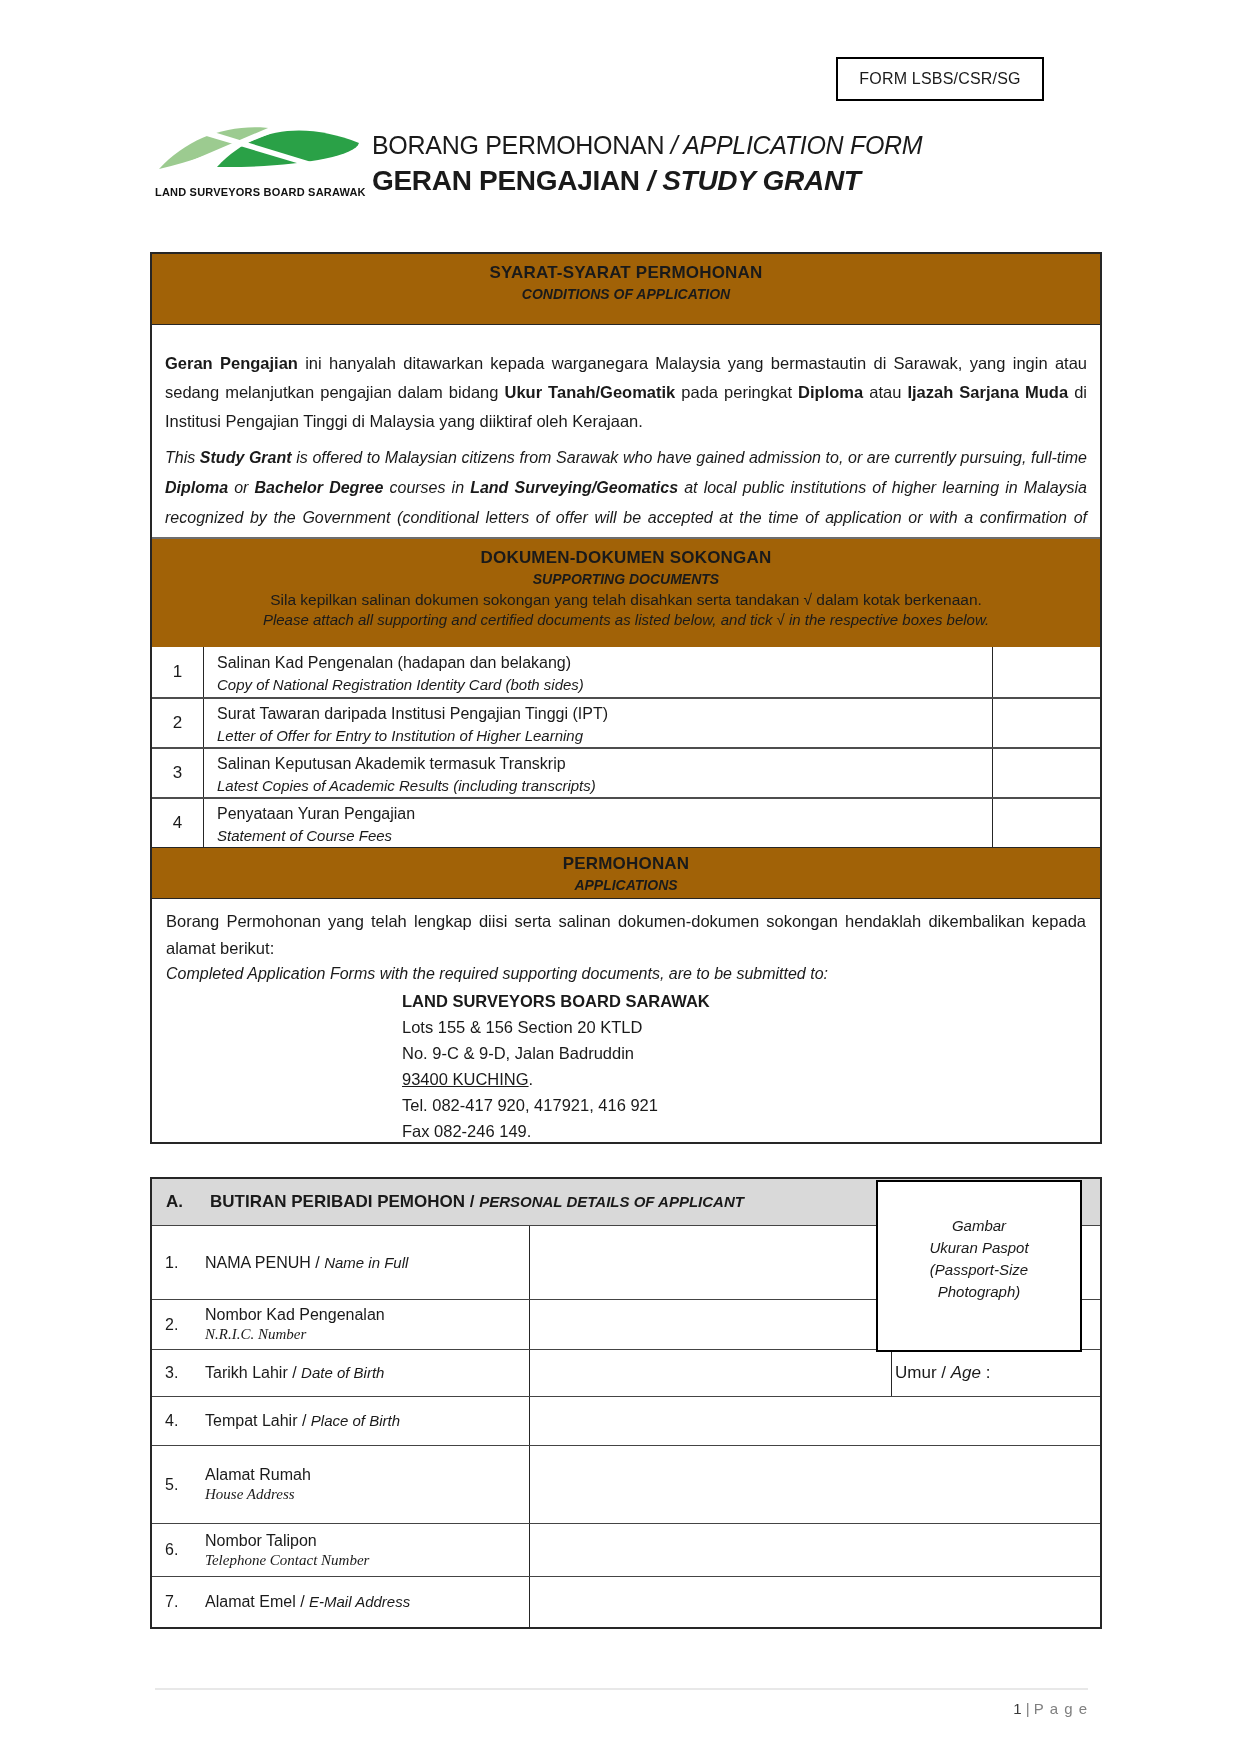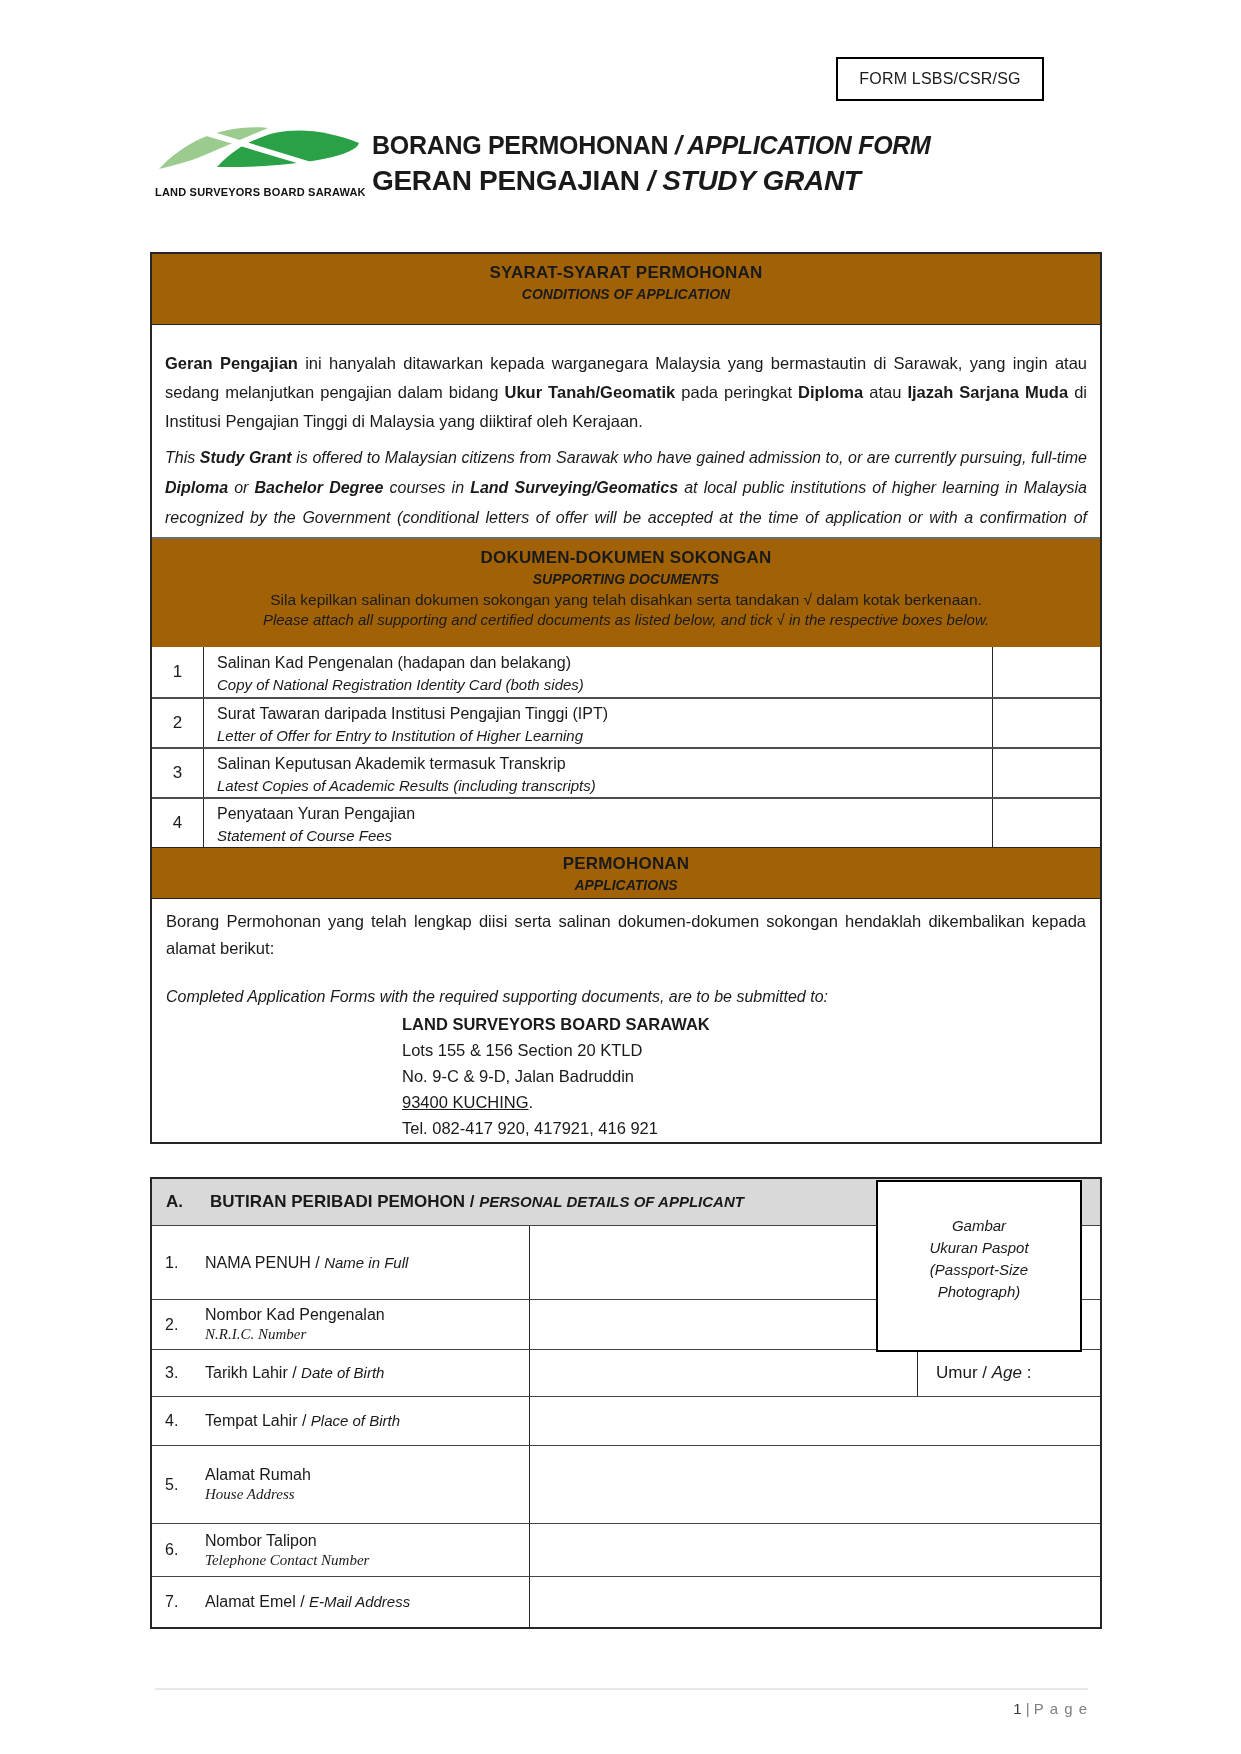--- a/index.html
+++ b/index.html
@@ -20,21 +20,21 @@
 
   
   .logo { position:absolute; left:155px; top:116px; width:212px; }
   .logo-caption {
     margin-top:2px; font-size:11px; font-weight:700; letter-spacing:0.2px;
     white-space:nowrap; color:#111;
   }
 
   
   .doc-title { position:absolute; left:372px; top:131px; white-space:nowrap; }
-  .doc-title .l1 { font-size:25px; font-weight:700; letter-spacing:-0.3px; }
+  .doc-title .l1 { font-size:25px; font-weight:400; letter-spacing:-0.3px; }
   .doc-title .l2 { font-size:28px; font-weight:700; letter-spacing:-0.3px; margin-top:5px; }
 
   
   .cond-table {
     position:absolute; left:150px; top:252px; width:952px;
     border:2px solid #262626; background:#fff;
   }
   .band { background:#a16207; text-align:center; padding:9px 8px 8px 8px; }
   .band .t-ms { font-size:17px; font-weight:700; letter-spacing:0.2px; }
   .band .t-en { font-size:14px; font-weight:700; font-style:italic; margin-top:3px; }
@@ -51,21 +51,21 @@
   .doc-row { display:grid; grid-template-columns:52px 1fr 108px; height:50px; }
   .doc-row + .doc-row { border-top:2px solid #4d4d4d; }
   .doc-row .num { border-right:1px solid #262626; display:flex; align-items:center; justify-content:center; font-size:17px; }
   .doc-row .desc { padding:3px 0 0 13px; display:flex; flex-direction:column; justify-content:center; }
   .doc-row .desc .ms { font-size:16px; line-height:22px; }
   .doc-row .desc .en { font-size:15px; line-height:21px; font-style:italic; }
   .doc-row .tick { border-left:1px solid #262626; }
 
   .apps-body { border-top:1px solid #262626; height:244px; padding:9px 14px 0 14px; overflow:hidden; }
   .apps-body .body-ms { font-size:16.5px; line-height:27px; text-align:justify; }
-  .apps-body .body-en { font-size:16px; line-height:24px; font-style:italic;margin-top:23px; }
+  .apps-body .body-en { font-size:16px; line-height:24px; font-style:italic; }
   .address { margin-left:236px; margin-top:2px; font-size:16.5px; line-height:26px; }
   .address .name { font-weight:700; }
 
   
   .sec-a {
     position:absolute; left:150px; top:1177px; width:952px;
     border:2px solid #262626; background:#fff;
   }
   .sec-a-header {
     height:46px; background:#D9D9D9; display:flex; align-items:center; padding-left:14px;
@@ -77,22 +77,22 @@
   .pd-row .label { border-right:1px solid #262626; display:flex; align-items:center; padding-left:13px; }
   .pd-row .label .num { width:40px; flex:0 0 40px; font-size:16px; }
   .pd-row .label .ms { font-size:16px; }
   .pd-row .label .sep { font-size:16px; }
   .pd-row .label .en { font-size:15px; font-style:italic; }
   .pd-row .label .line2 { margin-top:2px;font-family:Liberation Serif, serif; }
   .pd-row .input { position:relative; }
   .r1 { height:74px; } .r2 { height:50px; } .r3 { height:47px; } .r4 { height:49px; }
   .r5 { height:78px; } .r6 { height:53px; } .r7 { height:51px; }
   .age-cell {
-    position:absolute; right:0; top:0; bottom:0; width:183px;
-    border-left:1px solid #262626; display:flex; align-items:center; padding-left:18px;
+    position:absolute; right:0; top:0; bottom:0; width:209px;
+    border-left:1px solid #262626; display:flex; align-items:center; padding-left:3px;
     font-size:17px;
   }
   .age-cell .en { font-style:italic; }
 
   
   .photo-box {
     position:absolute; left:876px; top:1180px; width:206px; height:172px;
     background:#fff; border:2px solid #000; display:flex; align-items:center; justify-content:center;
     text-align:center;
   }

